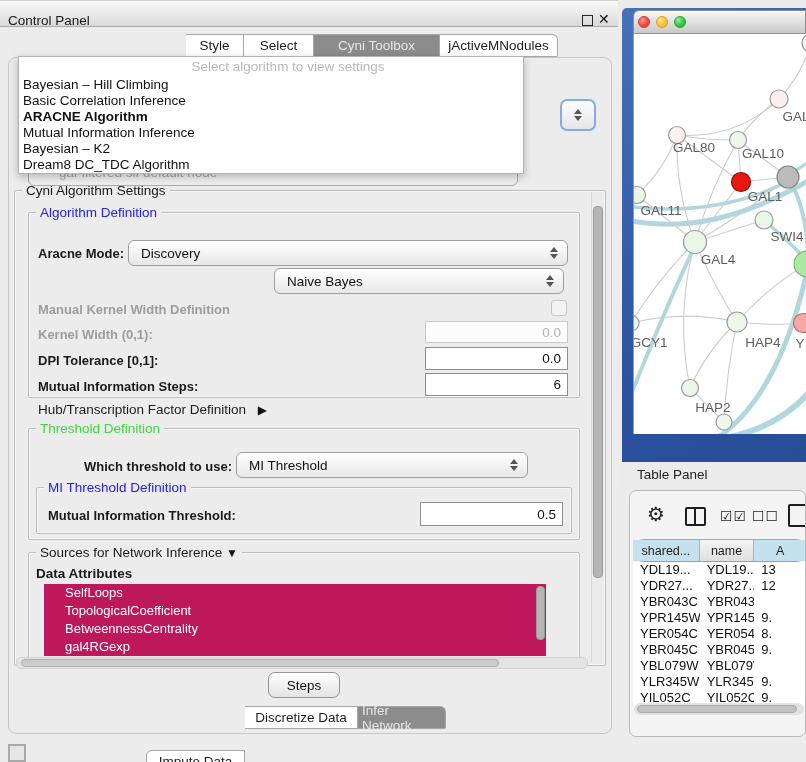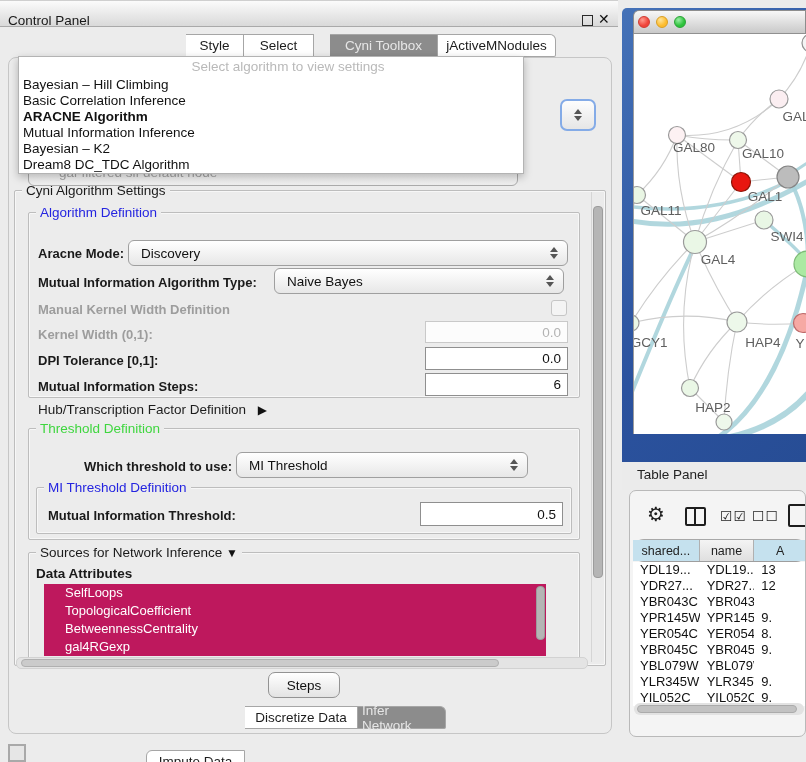--- a/index.html
+++ b/index.html
@@ -114,21 +114,21 @@
           </svg>
       </span>
       <span>Network</span>
     </div>
     <div class="tab" style="width:58px;">
         <span>Style</span>
       </div>
     <div class="tab" style="width:70px;">
         <span>Select</span>
       </div>
-    <div class="tab selected" style="width:108px;margin-left:16px;">
+    <div class="tab selected" style="width:126px;">
         <span>Cyni Toolbox</span>
       </div>
     <div class="tab last" style="width:118px;">
         <span>jActiveMNodules</span>
       </div>
   </div>
 
   <div class="abs content-frame"></div>
 
   <div class="abs ghost-combo">
@@ -163,21 +163,20 @@
 
   <div class="lbl" style="left:38px;top:246px;">Aracne Mode:</div>
   <div class="combo" style="left:128px;top:240px;width:440px;height:26px;">
     <span class="val">Discovery</span>
     <span class="arrows">
         <span class="tri-up"></span>
         <span class="tri-down"></span>
       </span>
   </div>
 
-  <div class="lbl" style="left:38px;top:275px;">Mutual Information Algorithm Type:</div>
   <div class="combo" style="left:274px;top:268px;width:290px;height:26px;">
     <span class="val">Naive Bayes</span>
     <span class="arrows">
         <span class="tri-up"></span>
         <span class="tri-down"></span>
       </span>
   </div>
 
   <div class="lbl disabled" style="left:38px;top:302px;">Manual Kernel Width Definition</div>
   <div class="checkbox" style="left:551px;top:300px;"></div>

